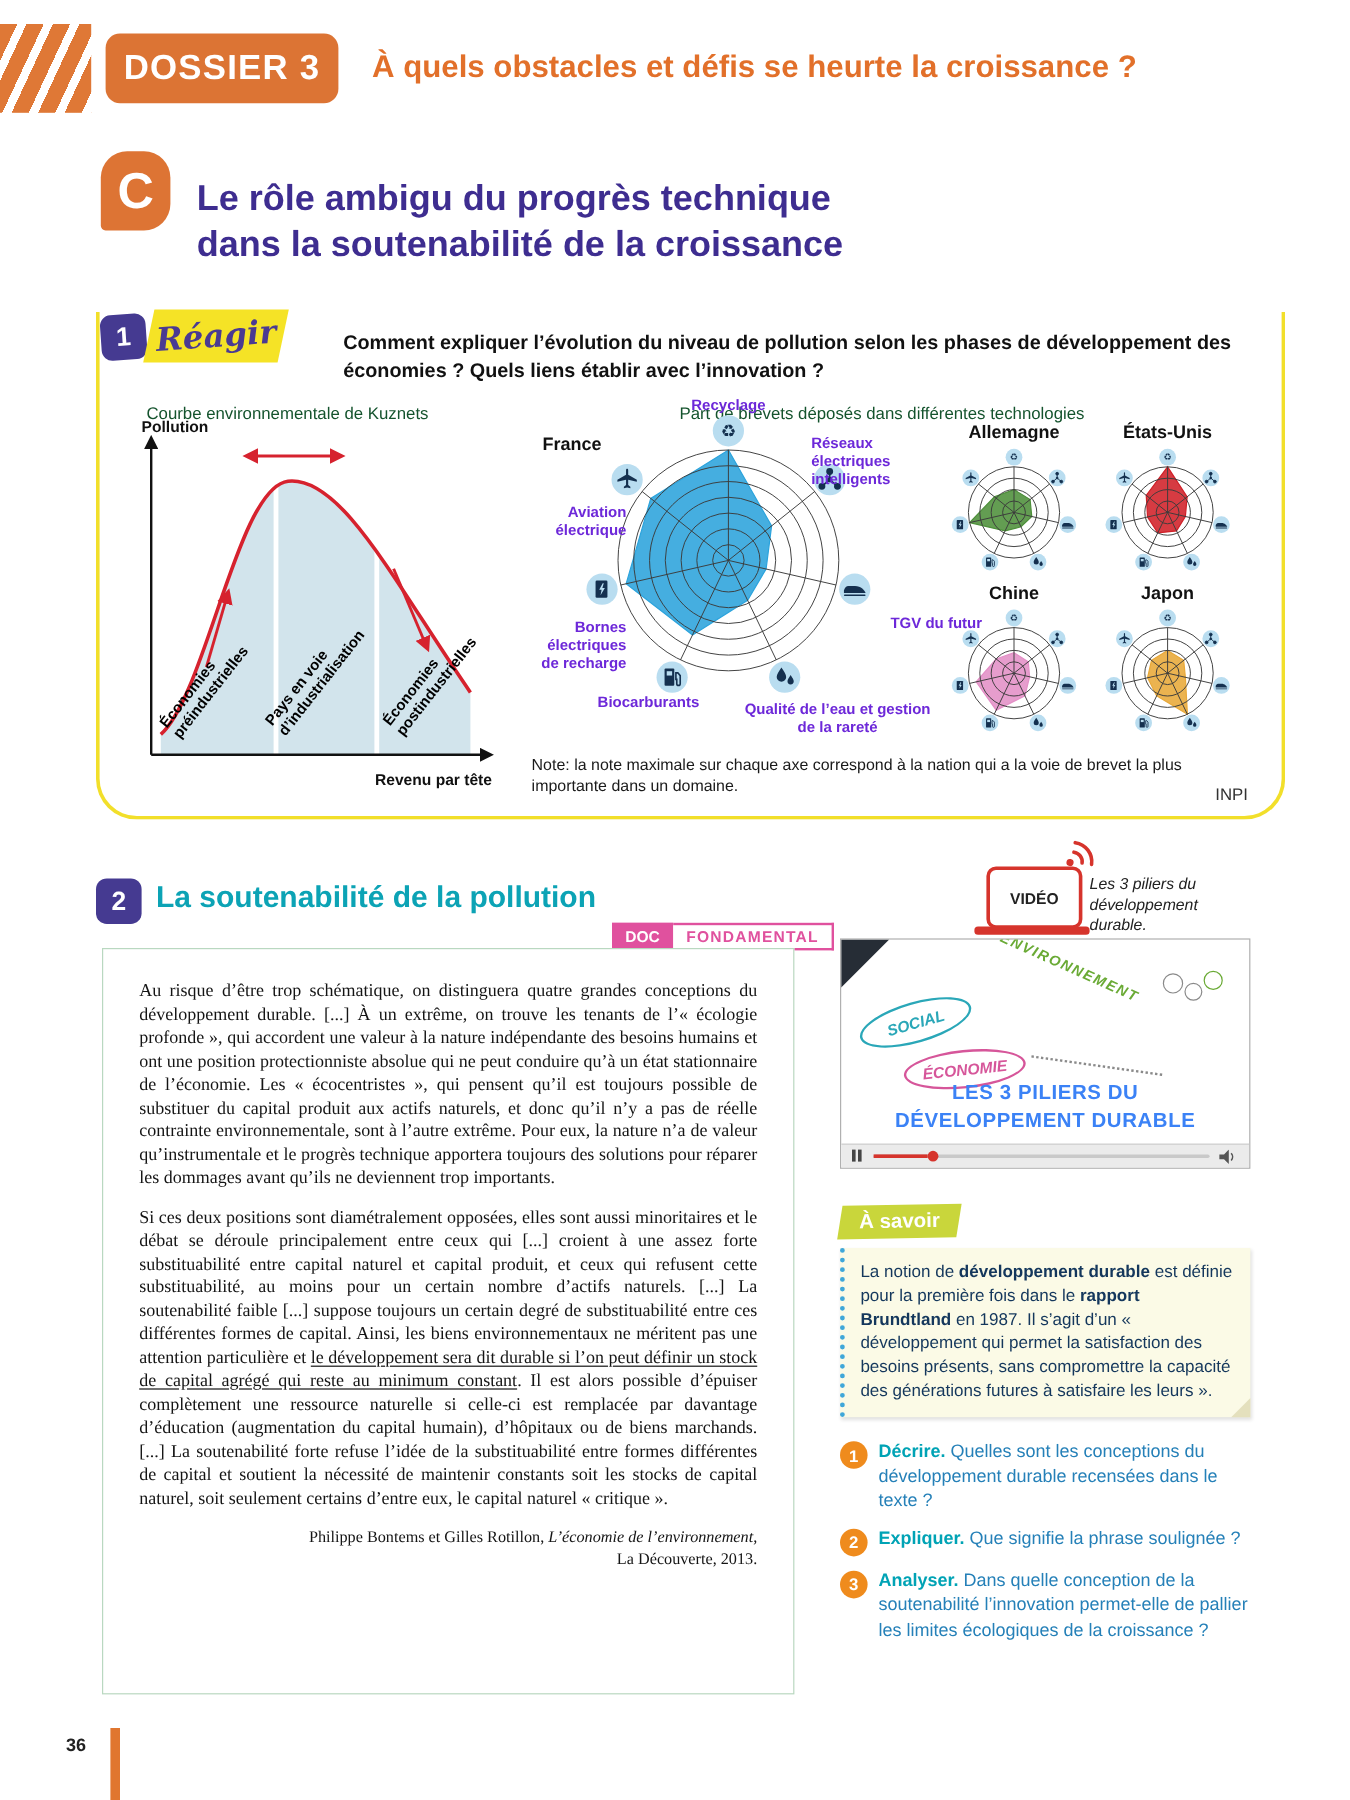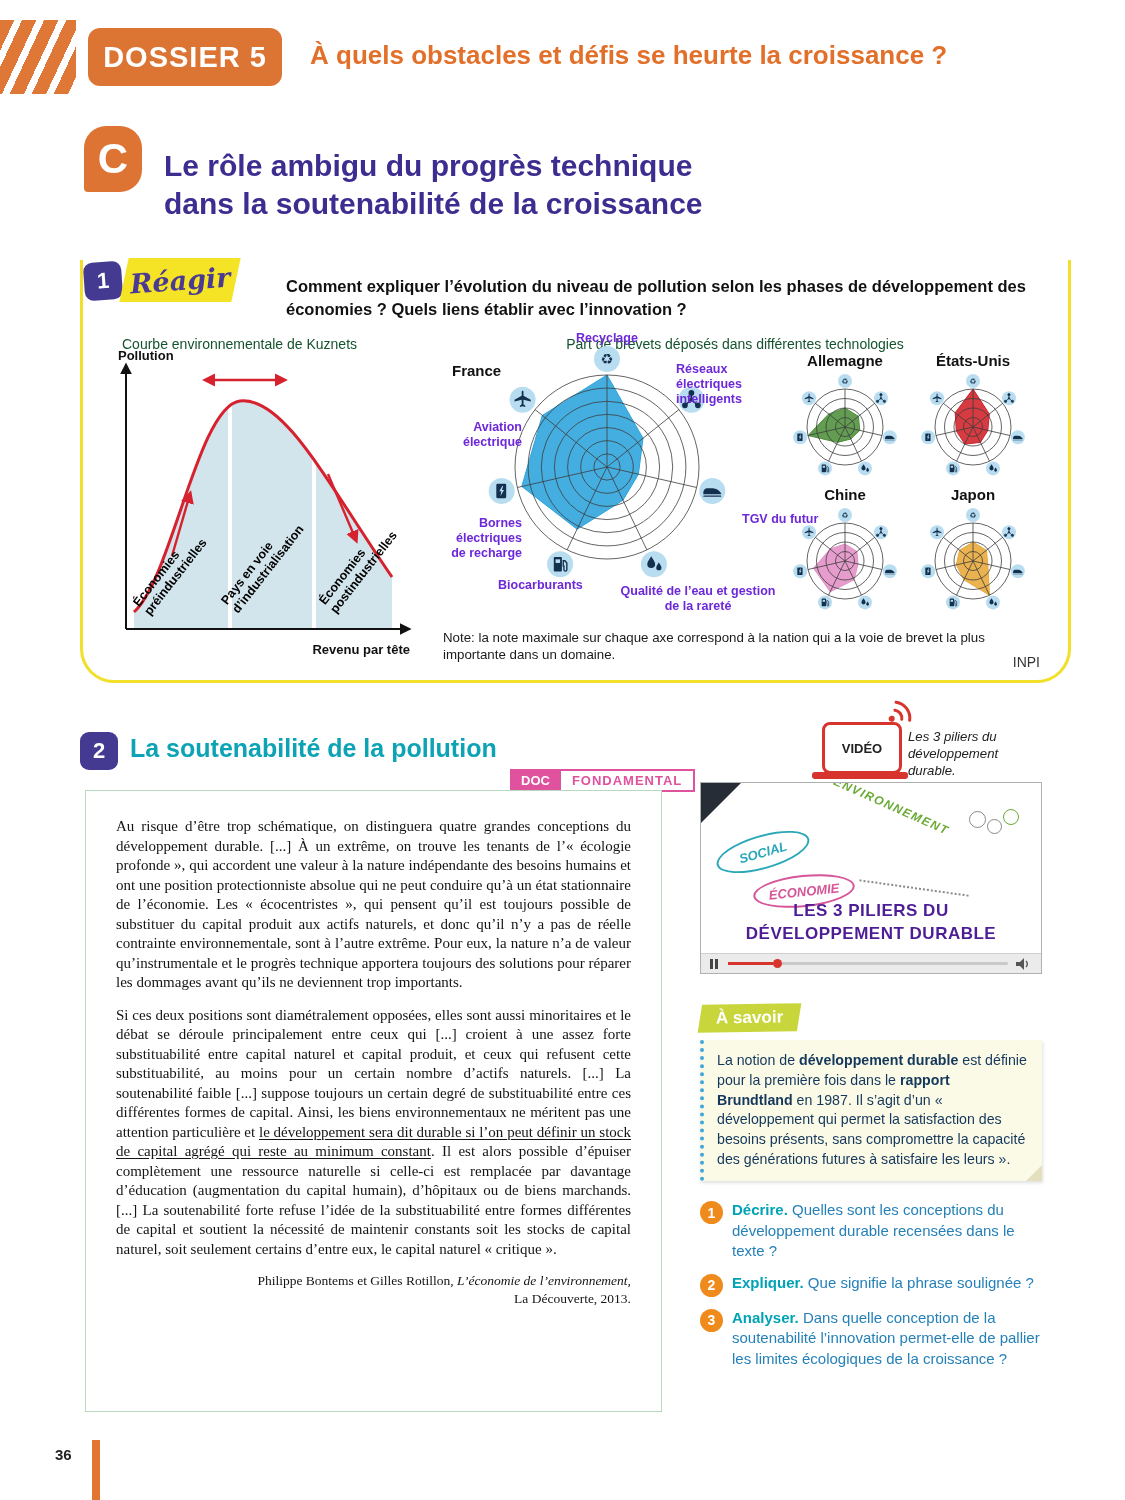--- a/index.html
+++ b/index.html
@@ -69,21 +69,21 @@
     font-size:12px;font-weight:bold;font-style:italic;letter-spacing:1.5px;}
   .th-ell{position:absolute;border-radius:50%;display:flex;align-items:center;justify-content:center;
     font-size:13px;font-weight:bold;font-style:italic;}
   .th-social{left:14px;top:52px;width:92px;height:30px;border:2px solid #2aa7b8;color:#2aa7b8;transform:rotate(-16deg);}
   .th-eco{left:52px;top:92px;width:98px;height:28px;border:2px solid #d6569a;color:#d6569a;transform:rotate(-6deg);}
   .th-dots{position:absolute;left:158px;top:104px;width:110px;border-top:2px dotted #8a8a8a;transform:rotate(8deg);}
   .th-head{position:absolute;border:1.5px solid #8a8a8a;border-radius:50%;}
   .h1{left:268px;top:28px;width:15px;height:15px;}
   .h2{left:286px;top:36px;width:13px;height:13px;}
   .h3{left:302px;top:26px;width:14px;height:14px;border-color:#6aaa35;}
-  .th-title{position:absolute;left:0;top:116px;width:100%;text-align:center;color:#4c1d95;
+  .th-title{position:absolute;left:0;top:116px;width:100%;text-align:center;color:#3b82f6;
     font-size:17px;font-weight:bold;letter-spacing:.5px;line-height:23px;}
   .pb{position:absolute;bottom:0;left:0;right:0;height:20px;background:#ebebeb;border-top:1px solid #cfcfcf;
     display:flex;align-items:center;padding:0 9px;gap:8px;box-sizing:border-box;}
   .pb-btn i{display:inline-block;width:3px;height:10px;background:#444;margin-right:2px;}
   .pb-track{flex:1;position:relative;height:3px;background:#c9c9c9;border-radius:2px;}
   .pb-fill{position:absolute;left:0;top:0;height:3px;width:16%;background:#d6342c;}
   .pb-dot{position:absolute;left:16%;top:-3px;width:9px;height:9px;border-radius:50%;background:#d6342c;}
 
   
   .asv-title{left:700px;top:1004px;background:#c9d63b;padding:4px 16px;transform:skewX(-10deg) rotate(-1deg);}
@@ -106,21 +106,21 @@
   
   .page-num{left:55px;top:1446px;font-size:15px;font-weight:bold;color:#222;}
   .edge-bar{left:92px;top:1440px;width:8px;height:60px;background:#e0762f;}
 </style>
 </head>
 <body>
 
 <div class="page">
 
   <div class="abs stripes"></div>
-  <div class="abs dossier-badge">DOSSIER 5</div>
+  <div class="abs dossier-badge">DOSSIER 3</div>
   <div class="abs dossier-question">À quels obstacles et défis se heurte la croissance ?</div>
 
   <div class="abs c-badge">C</div>
   <h1 class="abs c-title"><span>Le rôle ambigu du progrès technique</span><br><span>dans la soutenabilité de la croissance</span></h1>
 
   <div class="abs act-frame"></div>
   <div class="abs num-badge num1">1</div>
   <div class="abs reagir">
       <span>Réagir</span>
     </div>

